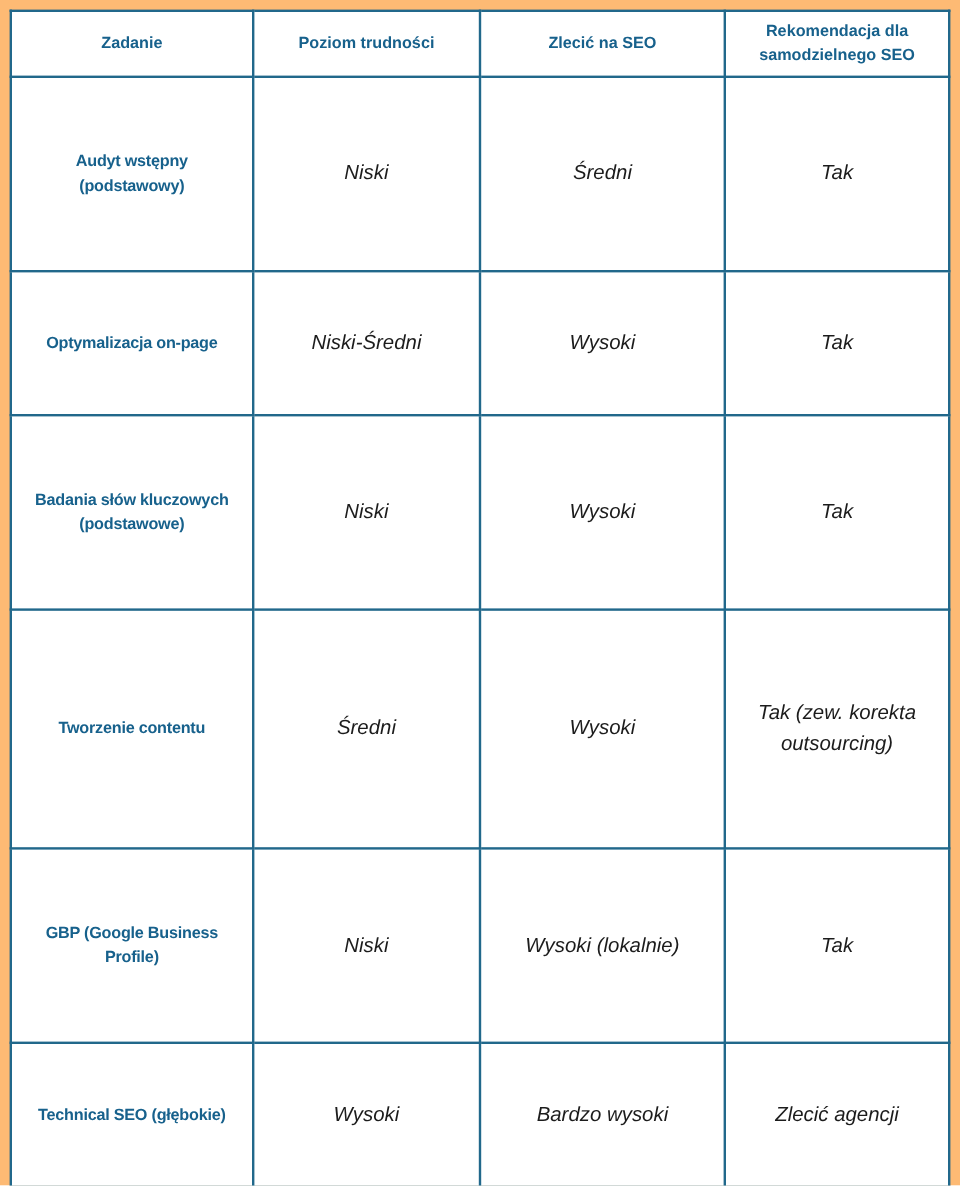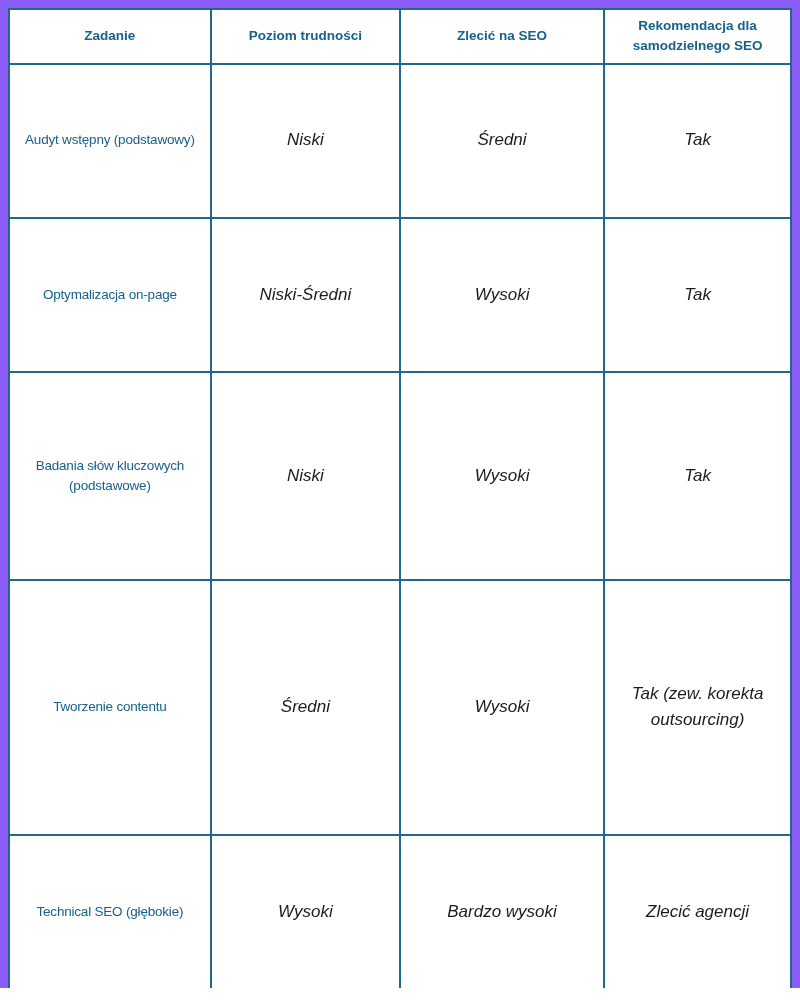--- a/index.html
+++ b/index.html
@@ -11,21 +11,21 @@
   html, body {
     margin: 0;
     padding: 0;
     background: #ffffff;
     font-family: "Liberation Sans", sans-serif;
   }
   .page {
     width: 800px;
     height: 988px;
     padding: 8px;
-    background: #8b5cf6;
+    background: #fdba74;
   }
   table.seo-table {
     width: 784px;
     height: 982px;
     border-collapse: collapse;
     table-layout: fixed;
   }
   table.seo-table th,
   table.seo-table td {
     border: 2px solid var(--border);
@@ -35,21 +35,21 @@
     background: #ffffff;
   }
   table.seo-table th {
     color: var(--accent);
     font-weight: bold;
     font-size: 13.5px;
     line-height: 1.5;
   }
   td.task-cell {
     color: var(--accent);
-    font-weight: normal;
+    font-weight: bold;
     font-size: 13.5px;
     line-height: 1.5;
     letter-spacing: -0.2px;
     padding: 6px 6px;
   }
   td.value-cell {
     color: var(--text);
     font-weight: normal;
     font-size: 17px;
     line-height: 1.55;
@@ -98,20 +98,26 @@
           <td class="value-cell">Wysoki</td>
           <td class="value-cell">Tak</td>
         </tr>
         <tr>
           <td class="task-cell">Tworzenie contentu</td>
           <td class="value-cell">Średni</td>
           <td class="value-cell">Wysoki</td>
           <td class="value-cell">Tak (zew. korekta outsourcing)</td>
         </tr>
         <tr>
+          <td class="task-cell">GBP (Google Business Profile)</td>
+          <td class="value-cell">Niski</td>
+          <td class="value-cell">Wysoki (lokalnie)</td>
+          <td class="value-cell">Tak</td>
+        </tr>
+        <tr>
           <td class="task-cell">Technical SEO (głębokie)</td>
           <td class="value-cell">Wysoki</td>
           <td class="value-cell">Bardzo wysoki</td>
           <td class="value-cell">Zlecić agencji</td>
         </tr>
       </tbody>
   </table>
 </div>
 
 </body></html>

